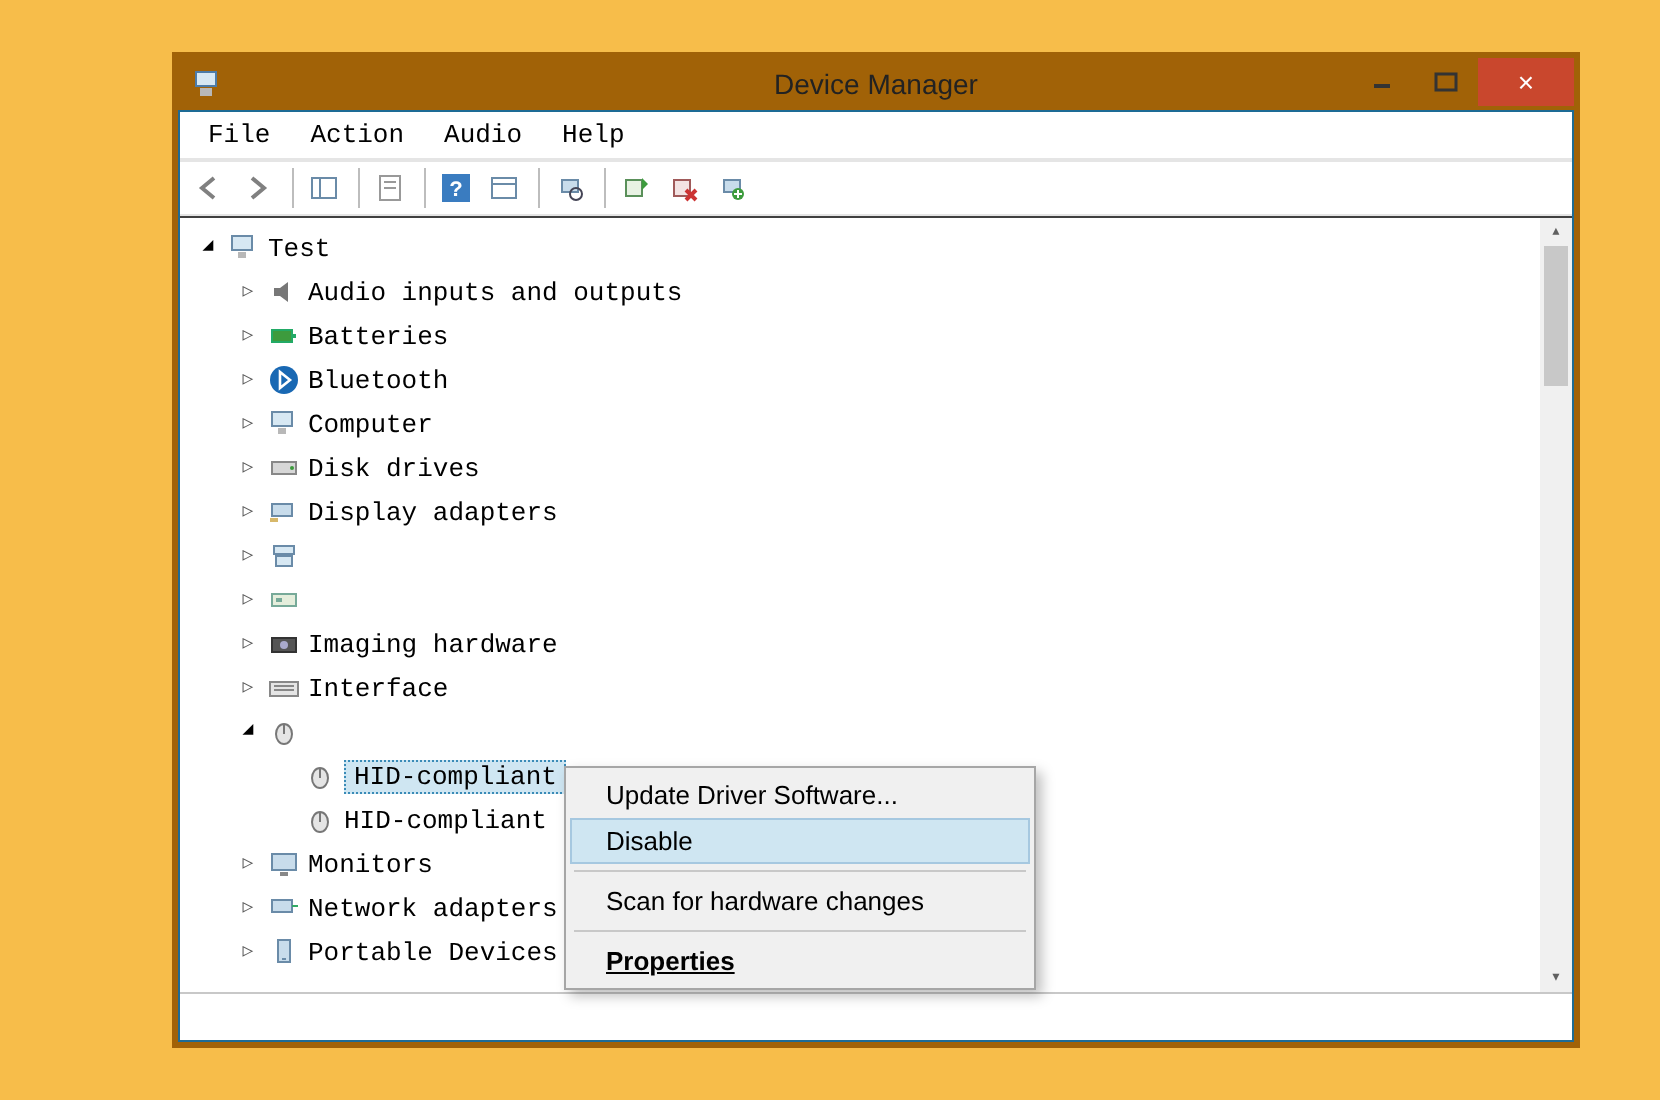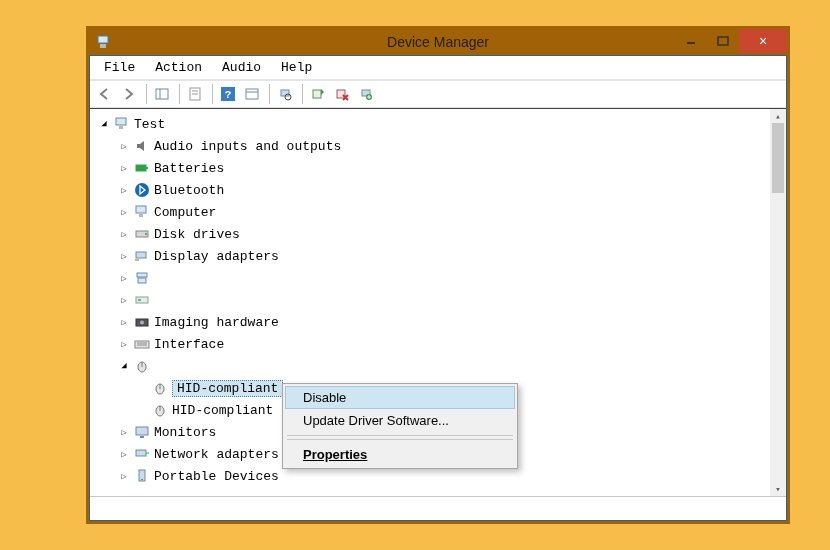--- a/index.html
+++ b/index.html
@@ -427,18 +427,19 @@
         <div class="scroll-thumb"></div>
         <div class="scroll-arrow" style="bottom:0">▾</div>
       </div>
     </div>
 
     <div class="statusbar"></div>
   </div>
 </div>
 
 <div class="context-menu">
+  <div class="ctx-item">Update Driver Software...</div>
   <div class="ctx-item highlight">Disable</div>
-  <div class="ctx-item">Update Driver Software...</div>
   <div class="ctx-sep"></div>
+  <div class="ctx-item">Scan for hardware changes</div>
   <div class="ctx-sep"></div>
   <div class="ctx-item ctx-bold">Properties</div>
 </div>
 
 </body></html>

